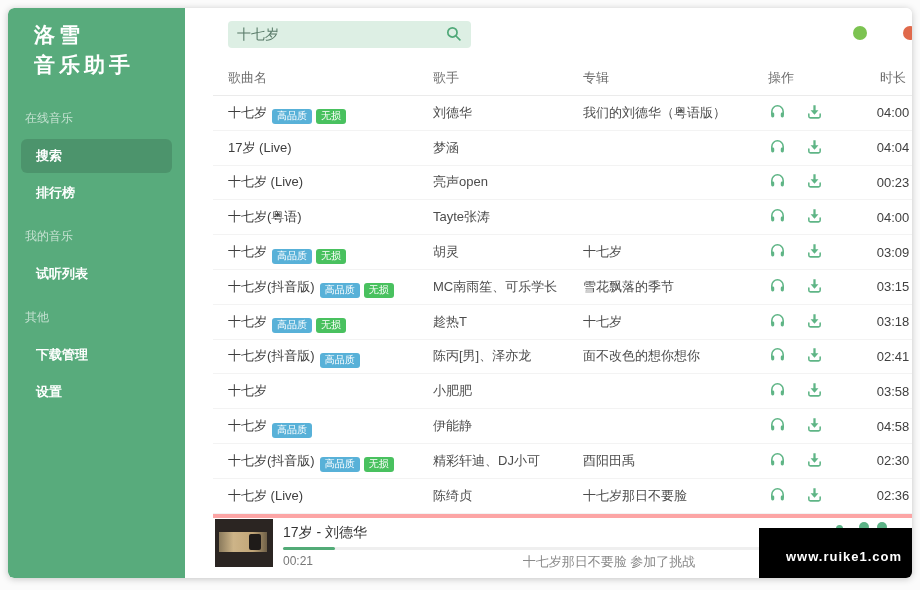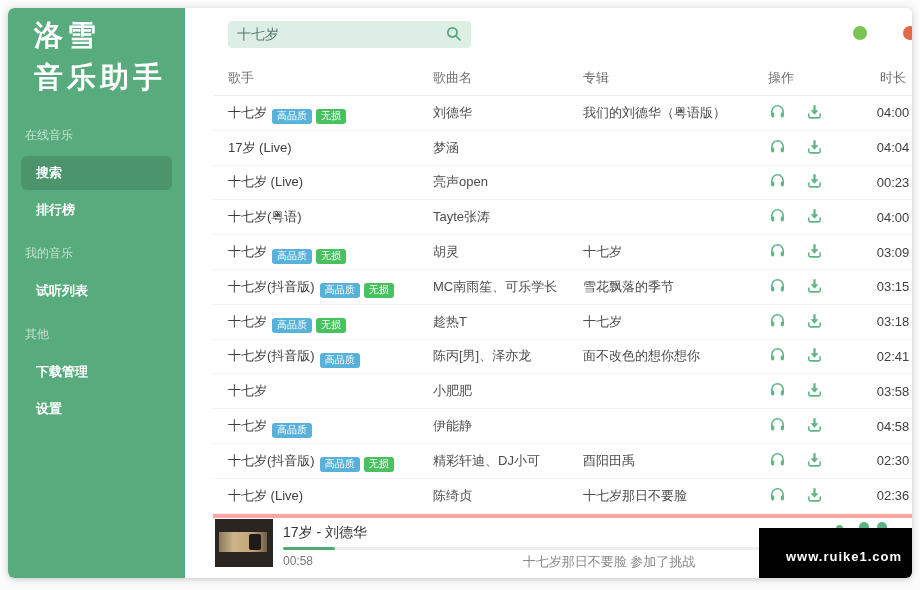--- a/index.html
+++ b/index.html
@@ -4,21 +4,21 @@
 <style>
   * { margin:0; padding:0; box-sizing:border-box; }
   html,body { width:920px; height:590px; background:#fbfbfb; font-family:"Liberation Sans","DejaVu Sans",sans-serif; overflow:hidden; }
 
   .window { position:absolute; left:8px; top:8px; width:904px; height:570px;
     background:#fff; border-radius:6px; box-shadow:0 1px 7px rgba(0,0,0,.22);
     display:flex; overflow:hidden; }
 
   
   .sidebar { width:177px; flex-shrink:0; background:#58ab7c; border-radius:6px 0 0 6px; }
-  .logo { padding:6px 0 0 26px; color:#fff; font-size:29px; font-weight:bold; line-height:1.45; letter-spacing:4px; }
+  .logo { padding:12px 0 0 26px; color:#fff; font-size:21px; font-weight:bold; line-height:1.45; letter-spacing:4px; }
   .nav { margin-top:14px; }
   .nav-section-label { padding:15px 0 9px 17px; font-size:12px; color:rgba(255,255,255,.65); }
   .nav-item { margin:3px 13px; padding:8px 15px; font-size:13px; font-weight:600; color:#fff; border-radius:6px; cursor:pointer; }
   .nav-item.active { background:rgba(0,0,0,.13); }
 
   
   .main { flex:1; display:flex; flex-direction:column; position:relative; background:#fff;padding-left:28px; }
 
   .topbar { height:52px; position:relative; flex-shrink:0; }
   .searchbox { position:absolute; left:15px; top:13px; width:243px; height:27px;
@@ -110,22 +110,22 @@
                 <line x1="15.5" y1="15.5" x2="21" y2="21"></line>
             </svg>
           </span>
         </button>
       </div>
       <div class="dot dot-min"></div>
       <div class="dot dot-close"></div>
     </div>
 
     <div class="thead">
+      <div>歌曲名</div>
       <div>歌手</div>
-      <div>歌曲名</div>
       <div>专辑</div>
       <div class="th-actions">操作</div>
       <div class="th-duration">时长</div>
     </div>
 
     <div class="rows">
   <div class="row">
     <div class="cell-song">
       <span>十七岁</span>
       <span class="badges">
@@ -496,21 +496,21 @@
     <div class="scrollbar"></div>
 
     <div class="player">
       <div class="art"></div>
       <div class="player-info">
         <div class="player-title">17岁 - 刘德华</div>
         <div class="progress">
           <div class="progress-fill" style="width: 8%;"></div>
         </div>
         <div class="player-sub">
-          <span class="player-time">00:58</span>
+          <span class="player-time">00:21</span>
           <span class="player-lyric">十七岁那日不要脸 参加了挑战</span>
         </div>
       </div>
       <div class="ctrl-dot ctrl-1"></div>
       <div class="ctrl-dot ctrl-2"></div>
       <div class="ctrl-dot ctrl-3"></div>
       <div class="watermark">
         <div class="wm-line2">www.ruike1.com</div>
       </div>
     </div>

